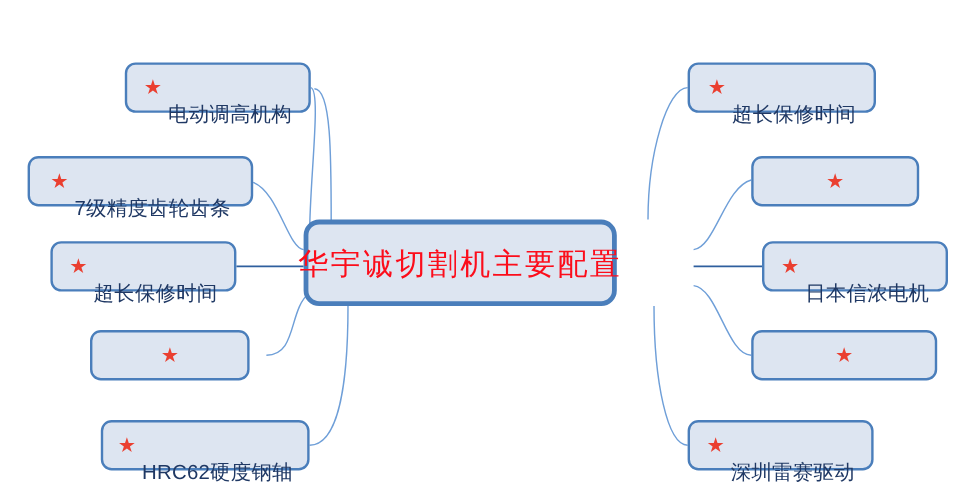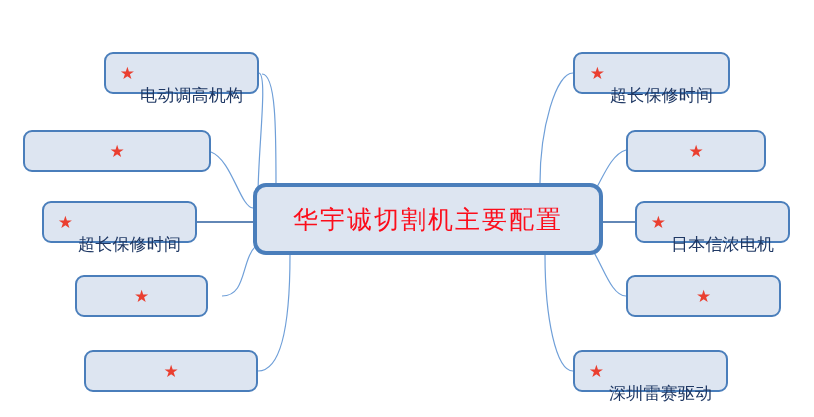--- a/index.html
+++ b/index.html
@@ -54,21 +54,21 @@
     position: absolute;
     box-sizing: border-box;
     display: flex;
     align-items: center;
     justify-content: center;
     background: #dde5f1;
     border: 4px solid #4a7ebb;
     border-radius: 13px;
     left: 253px;
     top: 183px;
-    width: 350px;
+    width: 261px;
     height: 72px;
   }
   .center-node .center-label {
     color: #fc0d1b;
     font-size: 25px;
     font-family: "DejaVu Serif", "Liberation Serif", serif;
     letter-spacing: 2px;
     white-space: nowrap;
   }
 </style>
@@ -98,33 +98,35 @@
     <span class="center-label">华宇诚切割机主要配置</span>
   </div>
 
   <div class="node" style="left:104px; top:52px; width:155px; height:42px;">
     <span class="star">★</span>
     <span class="label">电动调高机构</span>
   </div>
 
   <div class="node" style="left:23px; top:130px; width:188px; height:42px;">
     <span class="star">★</span>
+    <span class="label">7级精度齿轮齿条</span>
   </div>
 
   <div class="node" style="left:42px; top:201px; width:155px; height:42px;">
     <span class="star">★</span>
     <span class="label">超长保修时间</span>
   </div>
 
   <div class="node" style="left:75px; top:275px; width:133px; height:42px;">
     <span class="star">★</span>
   </div>
 
   <div class="node" style="left:84px; top:350px; width:174px; height:42px;">
     <span class="star">★</span>
+    <span class="label">HRC62硬度钢轴</span>
   </div>
 
   <div class="node" style="left:573px; top:52px; width:157px; height:42px;">
     <span class="star">★</span>
     <span class="label">超长保修时间</span>
   </div>
 
   <div class="node" style="left:626px; top:130px; width:140px; height:42px;">
     <span class="star">★</span>
   </div>

